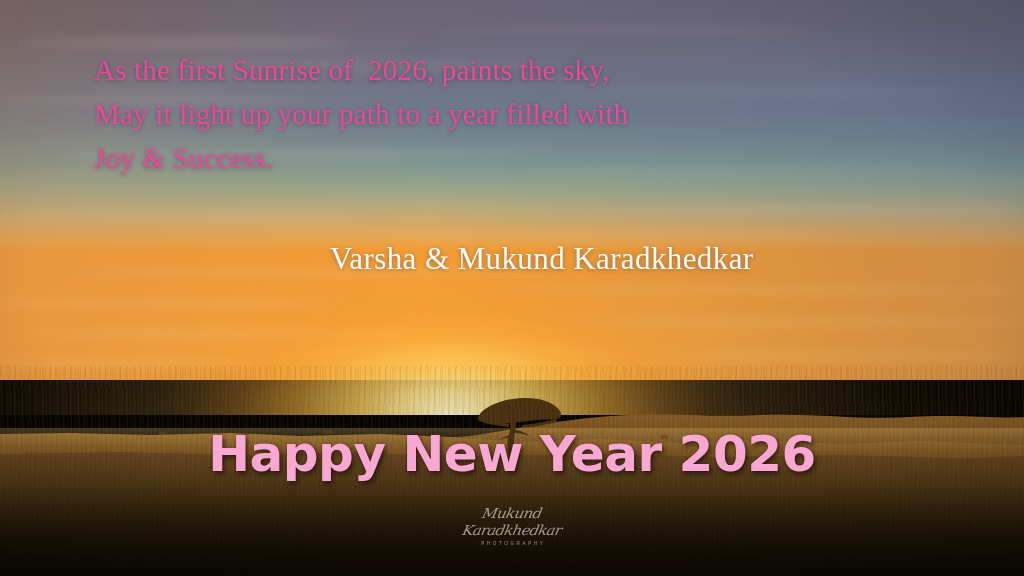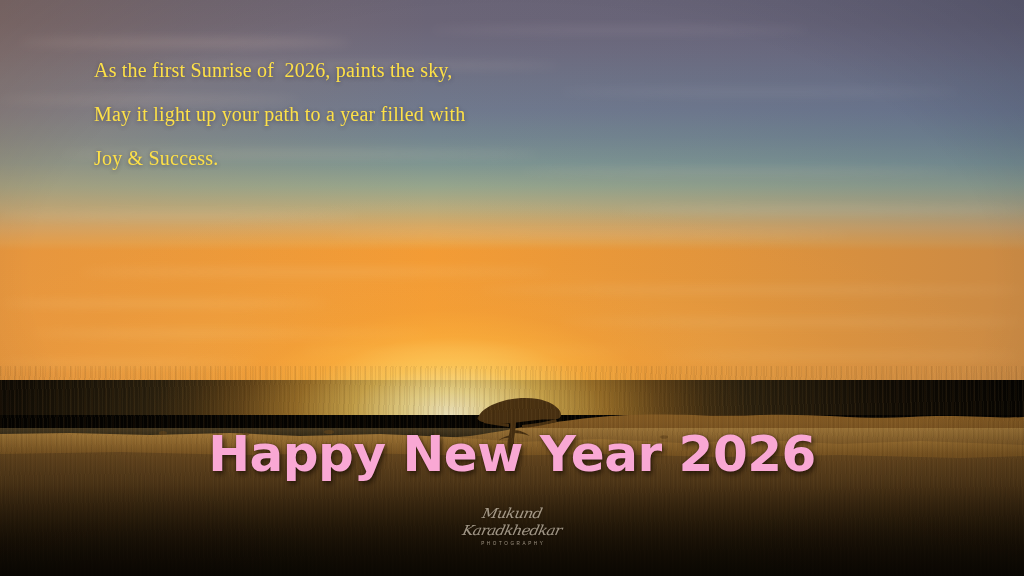--- a/index.html
+++ b/index.html
@@ -105,23 +105,23 @@
       rgba(0,0,0,0) 55%, rgba(0,0,0,0.16) 88%, rgba(0,0,0,0.30) 100%);
   }
 
   
   #quote {
     position: absolute;
     left: 94px;
     top: 48px;
     width: 790px;
     font-family: "Liberation Serif", "DejaVu Serif", serif;
-    font-size: 20px;
+    font-size: 29px;
     line-height: 44px;
-    color: #fde047;
+    color: #ec4899;
     letter-spacing: 0.2px;
     text-shadow: 0 1px 4px rgba(40,30,60,0.45);
     white-space: pre-wrap;
   }
   #signature {
     position: absolute;
     left: 330px;
     top: 240px;
     font-family: "Liberation Serif", "DejaVu Serif", serif;
     font-size: 31px;
@@ -301,20 +301,21 @@
   </svg>
 
   <div id="grass-tex"></div>
   <div id="grass-vignette"></div>
   <div id="edge-vignette"></div>
 
   <div id="quote">As the first Sunrise of  2026, paints the sky,
 May it light up your path to a year filled with
 Joy &amp; Success.</div>
 
+  <div id="signature">Varsha &amp; Mukund Karadkhedkar</div>
 
   <div id="headline">Happy New Year 2026</div>
 
   <div id="watermark">
     <div id="wm-line1">Mukund</div>
     <div id="wm-line2">Karadkhedkar</div>
     <div id="wm-sub">PHOTOGRAPHY</div>
   </div>
 
 </div>

